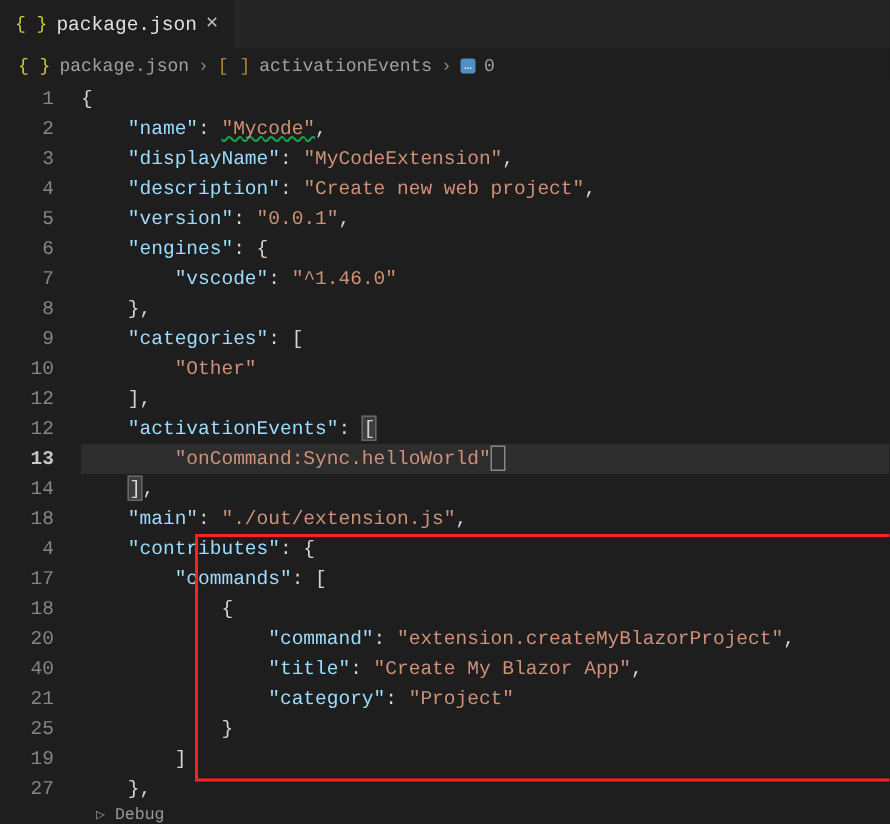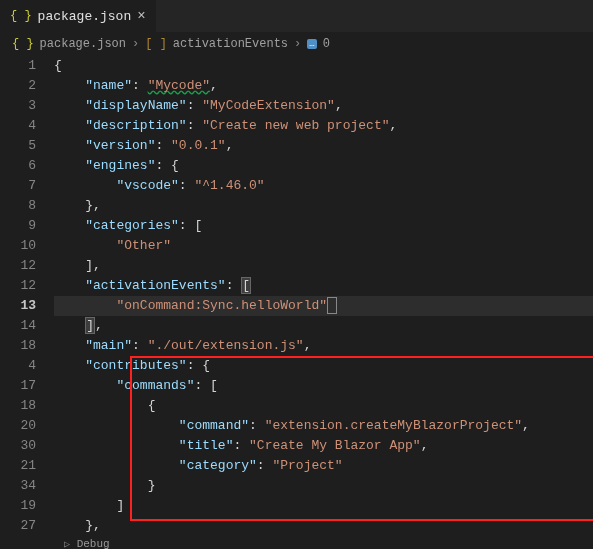--- a/index.html
+++ b/index.html
@@ -124,23 +124,23 @@
     <div class="ln">10</div>
     <div class="ln">12</div>
     <div class="ln">12</div>
     <div class="ln current">13</div>
     <div class="ln">14</div>
     <div class="ln">18</div>
     <div class="ln">4</div>
     <div class="ln">17</div>
     <div class="ln">18</div>
     <div class="ln">20</div>
-    <div class="ln">30</div>
+    <div class="ln">40</div>
     <div class="ln">21</div>
-    <div class="ln">34</div>
+    <div class="ln">25</div>
     <div class="ln">19</div>
     <div class="ln">27</div>
 
   </div>
 
   <div class="code">
     <div class="line"><span class="tok-brace">{</span></div>
     <div class="line">    <span class="tok-key">"name"</span><span class="tok-punc">: </span><span class="tok-str squiggle">"Mycode"</span><span class="tok-punc">,</span></div>
     <div class="line">    <span class="tok-key">"displayName"</span><span class="tok-punc">: </span><span class="tok-str">"MyCodeExtension"</span><span class="tok-punc">,</span></div>
     <div class="line">    <span class="tok-key">"description"</span><span class="tok-punc">: </span><span class="tok-str">"Create new web project"</span><span class="tok-punc">,</span></div>

